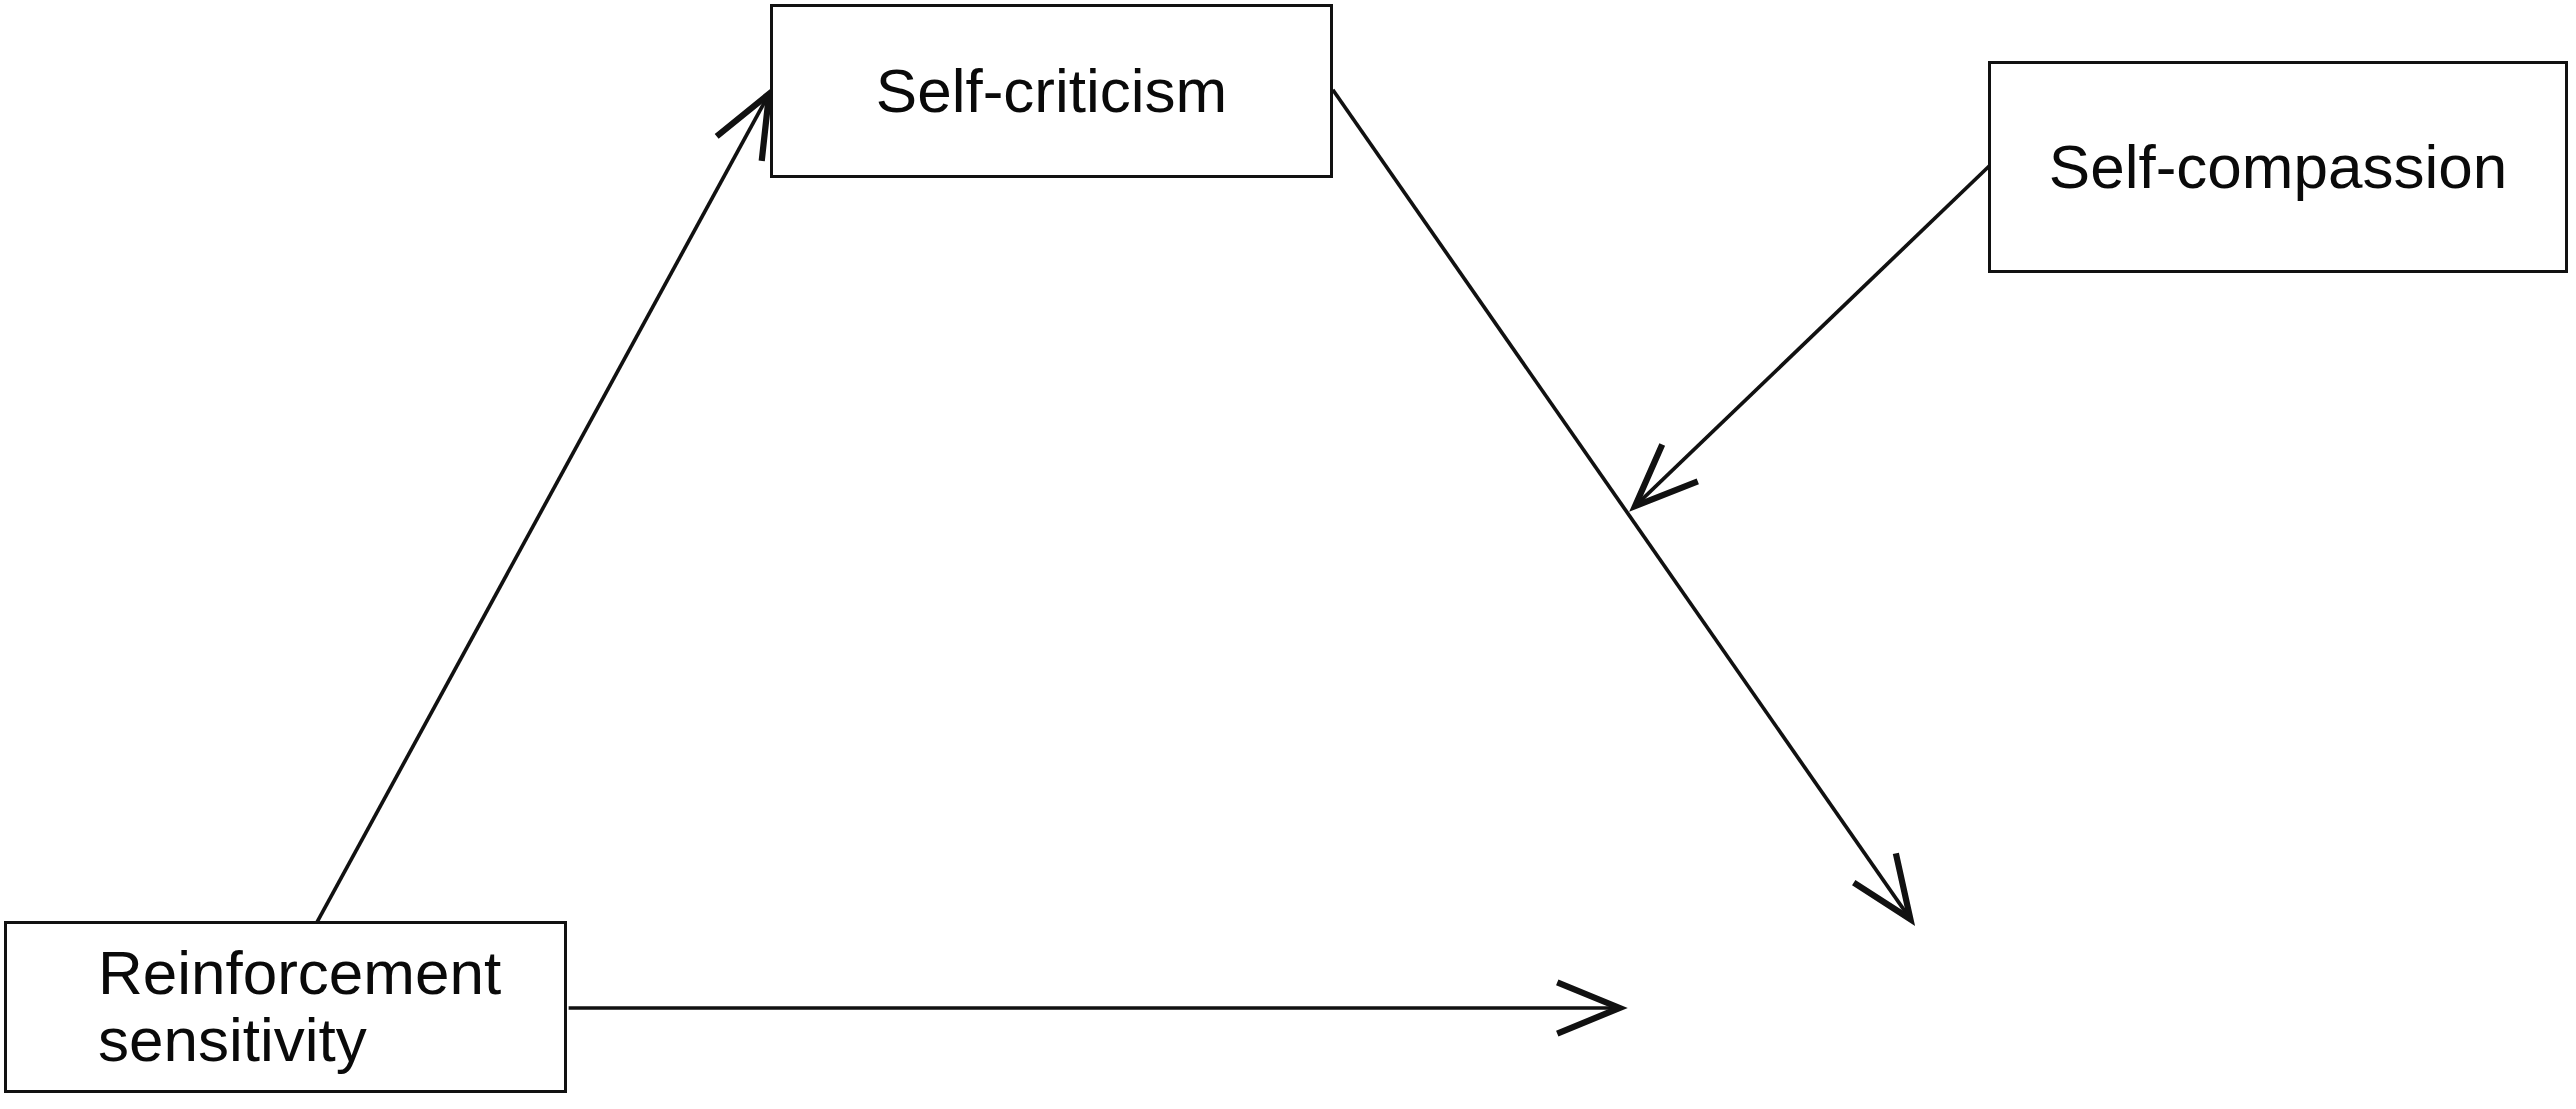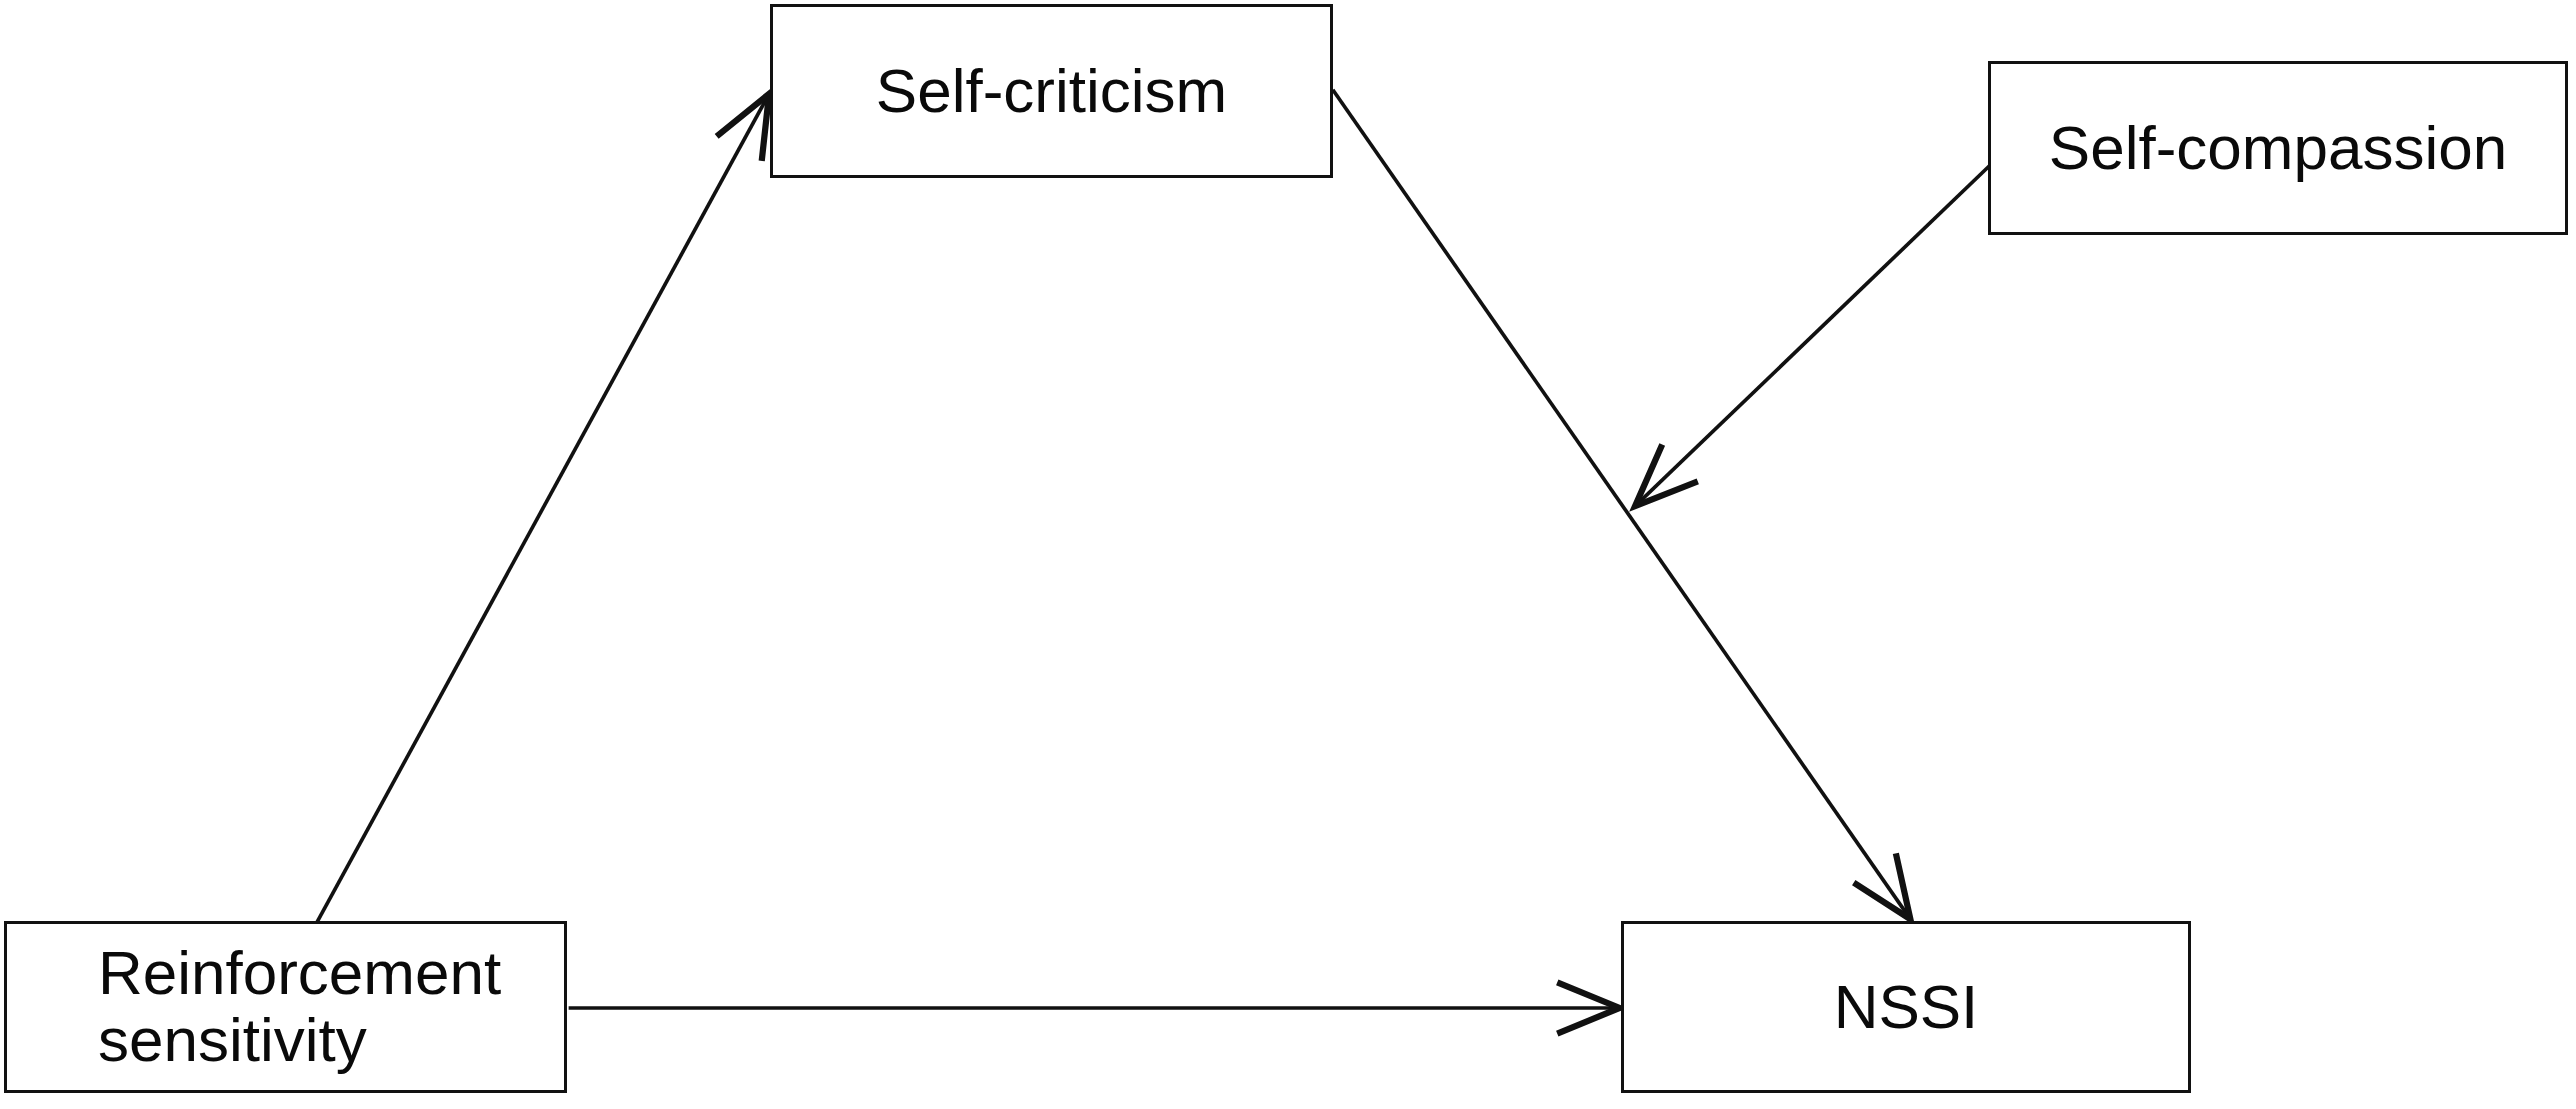--- a/index.html
+++ b/index.html
@@ -47,21 +47,21 @@
   #node-self-criticism {
     left: 770px;
     top: 4.1px;
     width: 563px;
     height: 174px;
   }
   #node-self-compassion {
     left: 1988px;
     top: 61px;
     width: 580px;
-    height: 174px;
+    height: 212px;
   }
   #node-reinforcement-sensitivity {
     left: 4.1px;
     top: 921px;
     width: 563px;
     height: 172px;
     justify-content: center;
   }
   #node-reinforcement-sensitivity .node-label {
     text-align: left;
@@ -101,18 +101,15 @@
 
   <div class="node-box" id="node-self-compassion">
     <span class="node-label">Self-compassion</span>
   </div>
 
   <div class="node-box" id="node-reinforcement-sensitivity">
     <span class="node-label">Reinforcement
 sensitivity</span>
   </div>
 
-  <div class="node-box" id="node-nssi">
-    <span class="node-label">NSSI</span>
-  </div>
 
 </div>
 
 
 </body></html>

